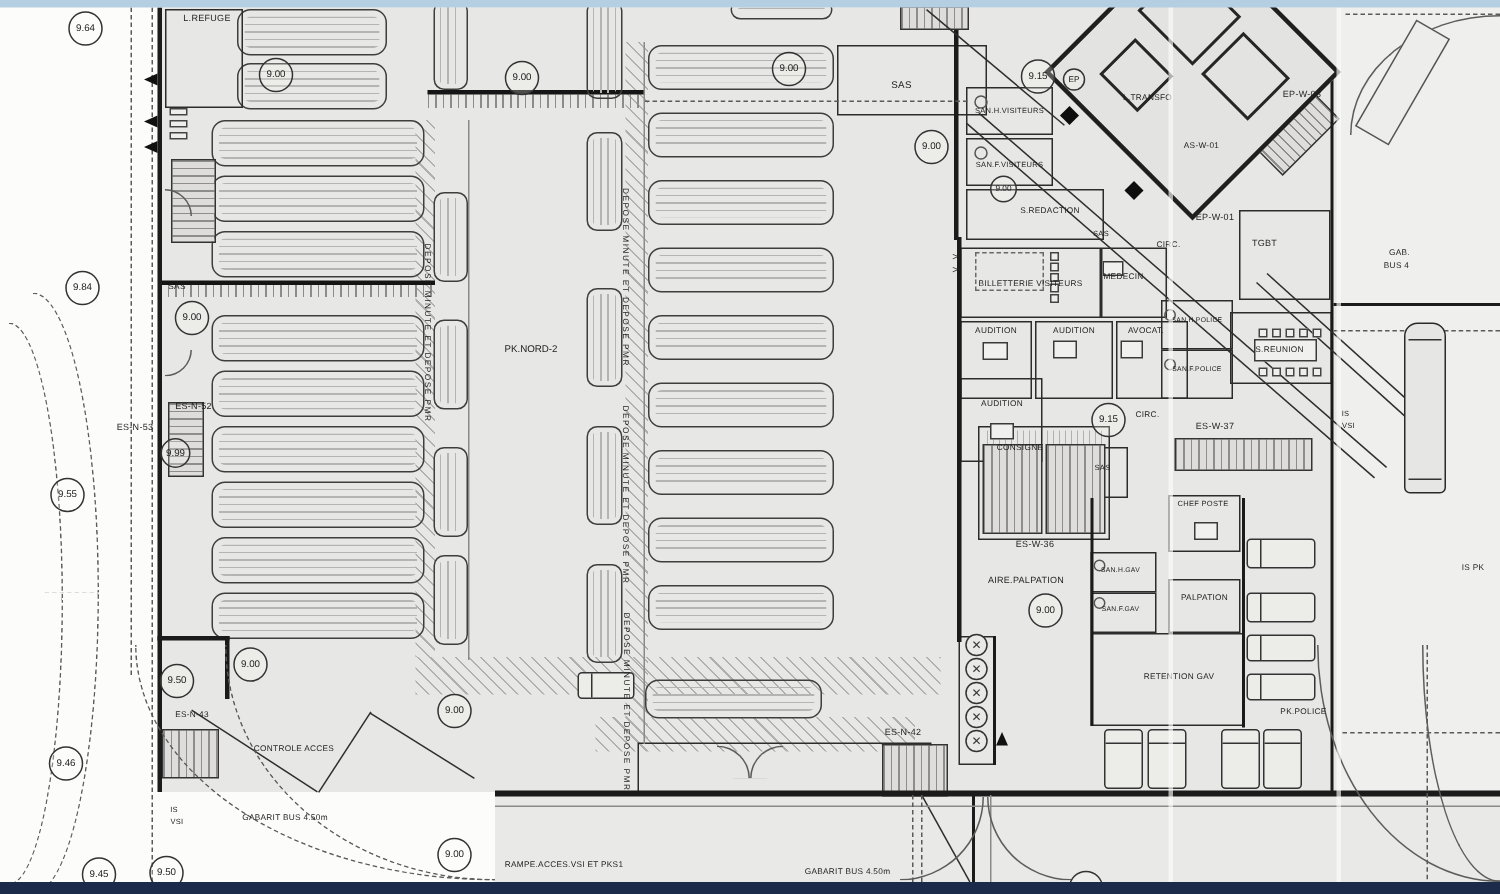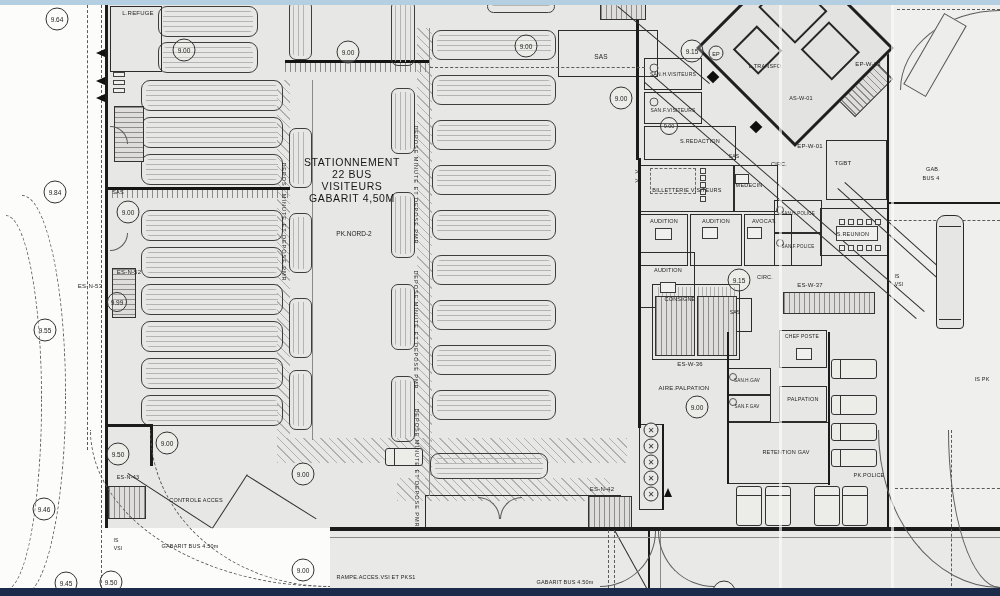--- a/index.html
+++ b/index.html
@@ -319,23 +319,17 @@
       <div class="mk" style="position: absolute; left: 303px; top: 474px; width: 23px; height: 23px; font-size: 6.5px;">9.00</div>
       <div class="mk" style="position: absolute; left: 44px; top: 509px; width: 23px; height: 23px; font-size: 6.5px;">9.46</div>
       <div class="mk" style="position: absolute; left: 66px; top: 583px; width: 23px; height: 23px; font-size: 6.5px;">9.45</div>
       <div class="mk" style="position: absolute; left: 111px; top: 582px; width: 23px; height: 23px; font-size: 6.5px;">9.50</div>
       <div class="mk" style="position: absolute; left: 303px; top: 570px; width: 23px; height: 23px; font-size: 6.5px;">9.00</div>
       <div class="mk" style="position: absolute; left: 724px; top: 592px; width: 23px; height: 23px; font-size: 6.5px;">9.15</div>
       <div class="seam" style="position: absolute; left: 779px; top: 0px; width: 3px; height: 588px;"></div>
       <div class="seam" style="position: absolute; left: 891px; top: 0px; width: 3px; height: 588px;"></div>
     </div>
 
-  <div id="central" style="left:352px;top:180px;">
-    <div>STATIONNEMENT</div>
-    <div>22 BUS</div>
-    <div>VISITEURS</div>
-    <div>GABARIT 4,50M</div>
-  </div>
   <div id="pknord" style="left:354px;top:233px;">PK.NORD-2</div>
 
   <div class="strip" id="top-strip" style="top:0;height:5px;background:#b5cfe2;"></div>
   <div class="strip" id="bottom-strip" style="top:588px;height:8px;background:#1d2b4b;"></div>
 </div>
 
 </body></html>

